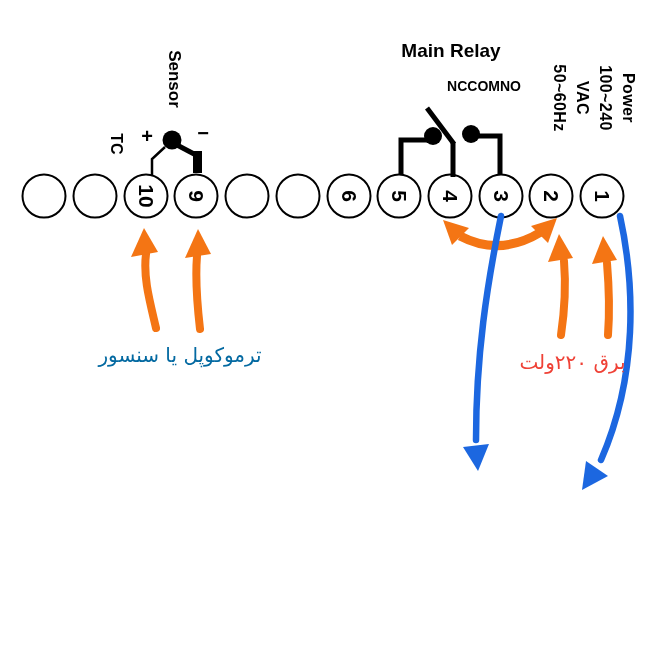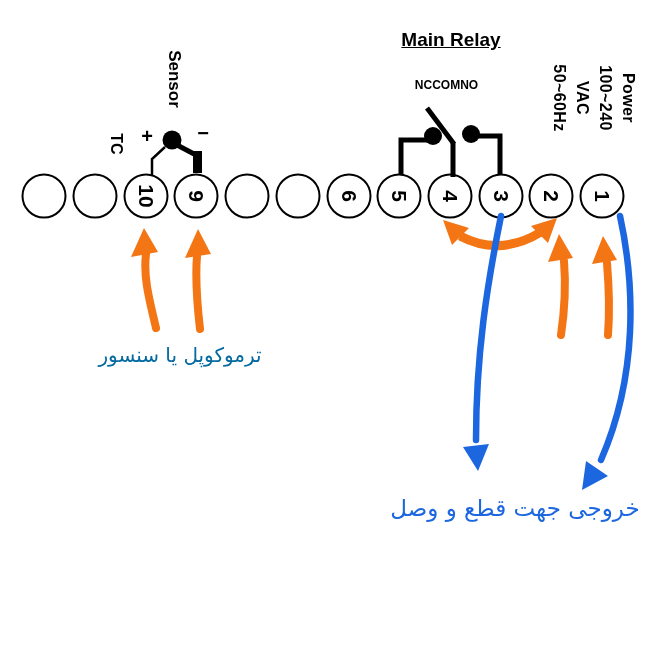--- a/index.html
+++ b/index.html
@@ -6,23 +6,23 @@
   .stage{position:relative;width:650px;height:650px;background:#ffffff;overflow:hidden;
          font-family:"Liberation Sans",sans-serif;}
   .stage svg{position:absolute;left:0;top:0;}
   .abs{position:absolute;}
   .lbl{color:#000;font-weight:bold;text-align:center;white-space:nowrap;}
   .rot90{transform:rotate(90deg);}
   .lbl-sensor{left:134px;top:68px;width:80px;height:22px;line-height:22px;font-size:17px;}
   .lbl-tc{left:96px;top:133px;width:40px;height:22px;line-height:22px;font-size:16px;}
   .lbl-plus{left:136px;top:125px;width:22px;height:22px;line-height:22px;font-size:20px;}
   .lbl-minus{left:192px;top:122px;width:22px;height:22px;line-height:22px;font-size:20px;}
-  .lbl-main-relay{left:381px;top:29px;width:140px;height:22px;line-height:22px;font-size:19px;text-decoration:underline;}
-  .contacts{left:380px;top:78px;width:133px;height:20px;display:flex;justify-content:center;
-            font-size:12px;font-weight:bold;}
+  .lbl-main-relay{left:381px;top:40px;width:140px;height:22px;line-height:22px;font-size:19px;}
+  .contacts{left:388px;top:78px;width:133px;height:20px;display:flex;justify-content:flex-end;
+            font-size:14px;font-weight:bold;}
   .power{left:542px;top:50px;width:100px;height:96px;font-size:16px;font-weight:bold;
          line-height:23px;text-align:center;letter-spacing:0.4px;}
   .tnum{top:176px;width:40px;height:40px;line-height:40px;text-align:center;
         font-size:21px;font-weight:600;color:#000;}
   .note{text-align:center;direction:rtl;white-space:nowrap;
         font-family:"DejaVu Sans",sans-serif;}
   .note-sensor{left:85px;top:342px;width:190px;height:26px;line-height:26px;font-size:20px;color:#0369a1;}
   .note-power{left:510px;top:349px;width:125px;height:26px;line-height:26px;font-size:20px;color:#ef4136;}
   .note-output{left:390px;top:493px;width:250px;height:30px;line-height:30px;font-size:23px;color:#1c67e0;}
 </style>
@@ -112,15 +112,15 @@
   </div>
 
   <div class="abs lbl rot90 power">
     <div>Power</div>
     <div>100~240</div>
     <div>VAC</div>
     <div>50~60Hz</div>
   </div>
 
   <div class="abs note note-sensor">ترموکوپل یا سنسور</div>
-  <div class="abs note note-output">خروجی جهت قطع و وصل</div>
+  <div class="abs note note-power">برق ۲۲۰ولت</div>
 
 </div>
 
 </body></html>

